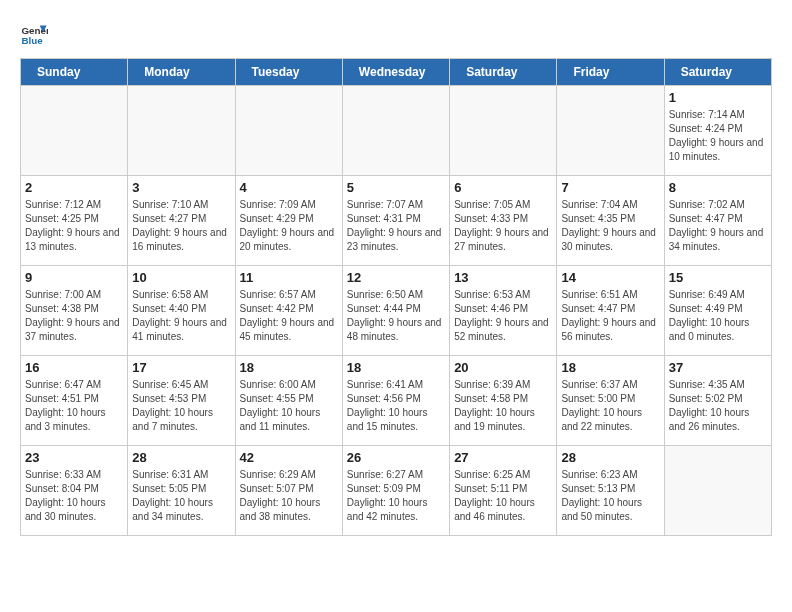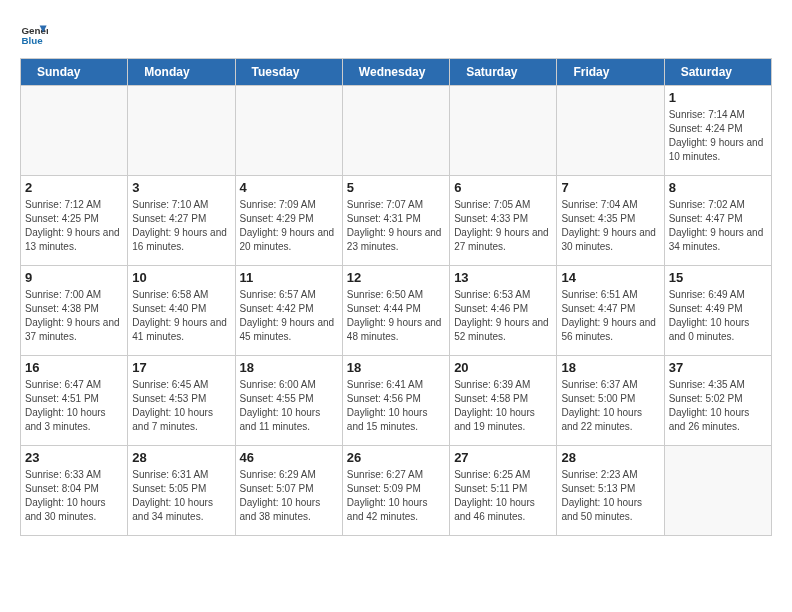--- a/index.html
+++ b/index.html
@@ -282,21 +282,21 @@
 and 30 minutes.</div>
         </td>
         <td>
           <div class="day-number">28</div>
           <div class="day-info">Sunrise: 6:31 AM
 Sunset: 5:05 PM
 Daylight: 10 hours
 and 34 minutes.</div>
         </td>
         <td>
-          <div class="day-number">46</div>
+          <div class="day-number">42</div>
           <div class="day-info">Sunrise: 6:29 AM
 Sunset: 5:07 PM
 Daylight: 10 hours
 and 38 minutes.</div>
         </td>
         <td>
           <div class="day-number">26</div>
           <div class="day-info">Sunrise: 6:27 AM
 Sunset: 5:09 PM
 Daylight: 10 hours
@@ -304,21 +304,21 @@
         </td>
         <td>
           <div class="day-number">27</div>
           <div class="day-info">Sunrise: 6:25 AM
 Sunset: 5:11 PM
 Daylight: 10 hours
 and 46 minutes.</div>
         </td>
         <td>
           <div class="day-number">28</div>
-          <div class="day-info">Sunrise: 2:23 AM
+          <div class="day-info">Sunrise: 6:23 AM
 Sunset: 5:13 PM
 Daylight: 10 hours
 and 50 minutes.</div>
         </td>
         <td class="empty"></td>
       </tr>
     </tbody>
 </table>
 
 </body></html>

